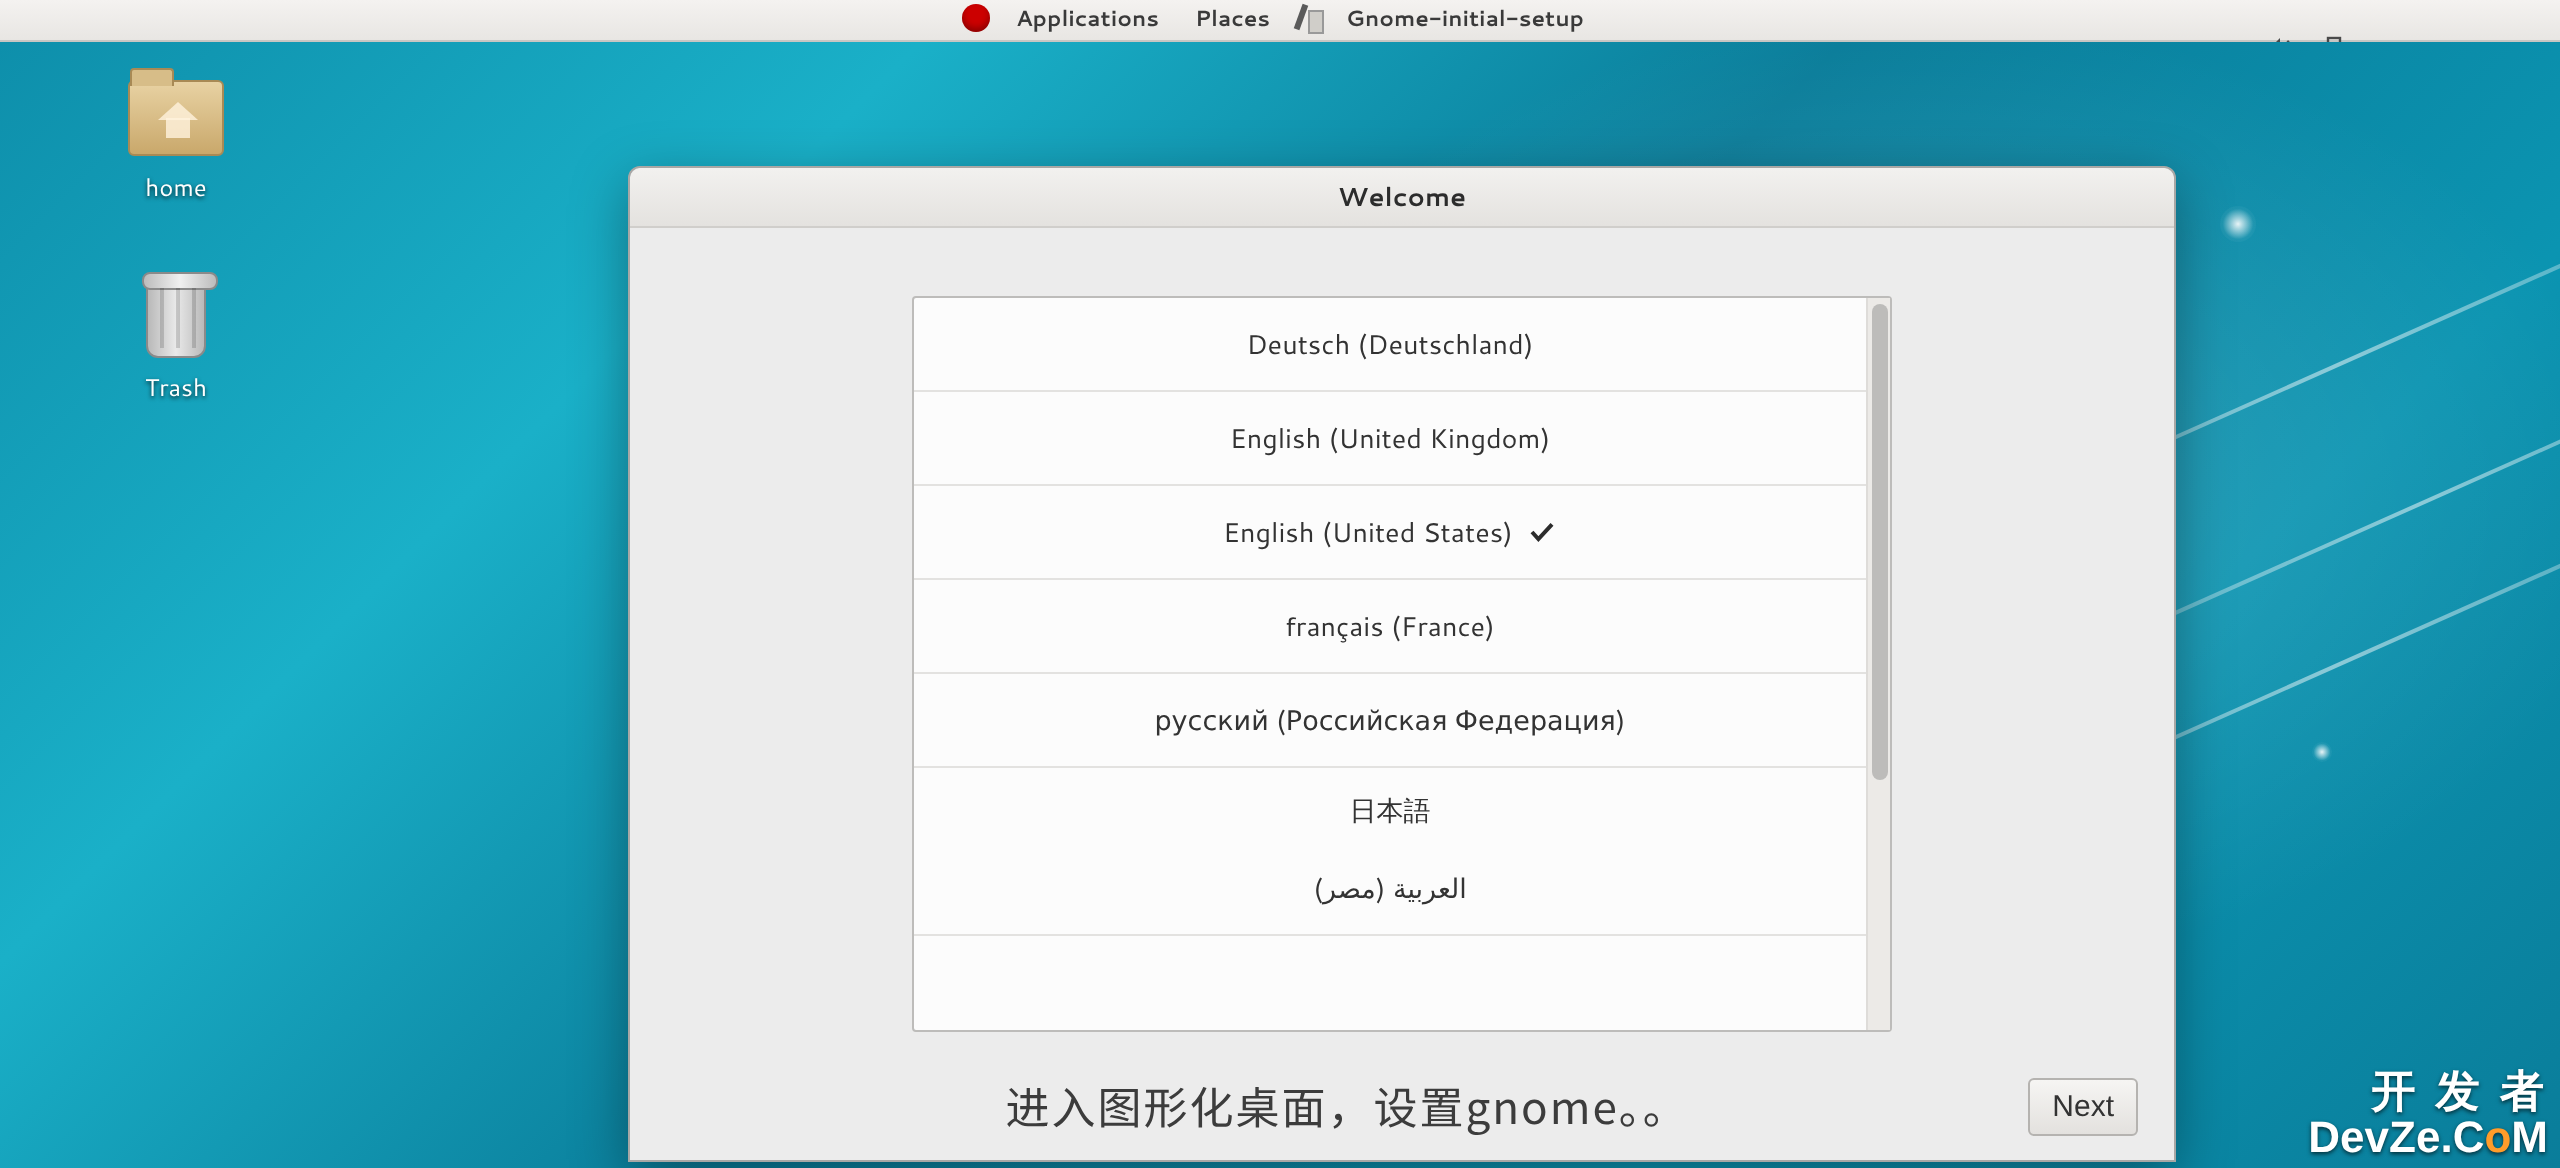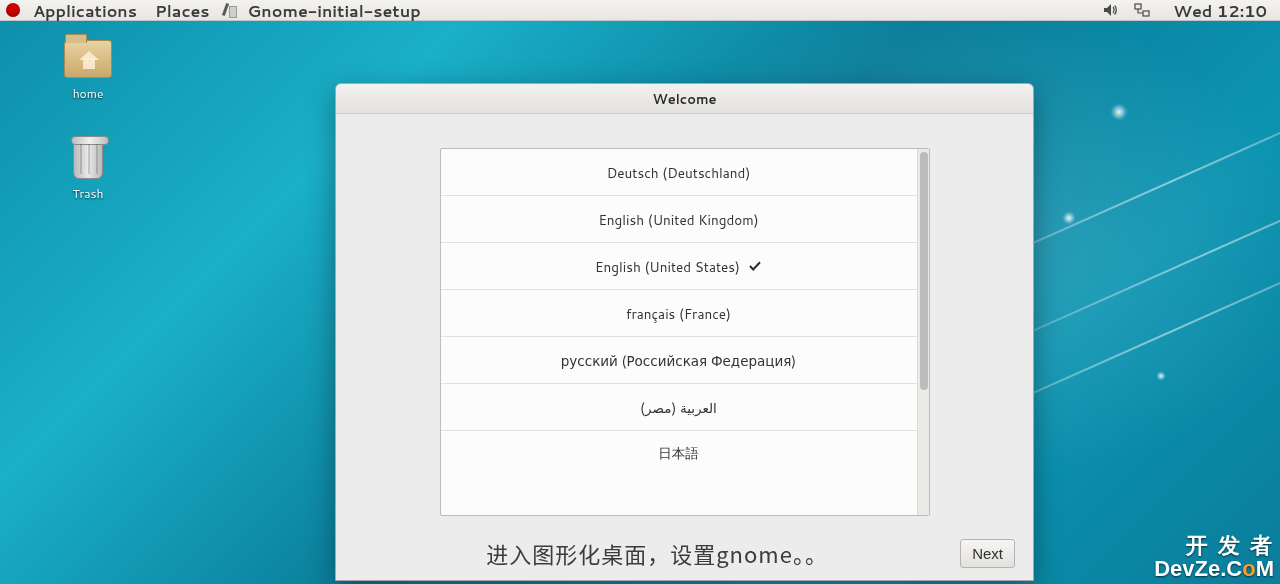--- a/index.html
+++ b/index.html
@@ -11,21 +11,22 @@
   position: relative;
 }
 .topbar {
   height: 21px;
   background: linear-gradient(to bottom, #f4f2f0, #e8e6e3);
   border-bottom: 1px solid #c8c6c3;
   display: flex; align-items: center;
   padding: 0 6px;
   color: #3a3a3a;
   font-weight: bold;
-  font-size: 16px;
+  font-size: 11px;
+  flex-direction: column;
 }
 .topbar .left { display: flex; align-items: center; gap: 4px; }
 .topbar .right { margin-left: auto; display: flex; align-items: center; gap: 16px; }
 .topbar .menu-item { padding: 1px 7px; cursor: pointer; }
 .redhat-icon {
   width: 14px; height: 14px; border-radius: 50%; background: #cc0000;
   margin-right: 2px;
   box-shadow: inset 0 -2px 3px rgba(0,0,0,.3);
 }
 .app-icon {
@@ -107,26 +108,26 @@
 .trashcan::before {
   content:""; position:absolute; top:-4px; left:-3px; width:36px; height:7px;
   background: linear-gradient(to right, #bcbcbc, #f0f0f0, #bcbcbc);
   border:1px solid #8a8a8a; border-radius:4px;
 }
 .trashcan .stripe { position:absolute; top:4px; bottom:4px; width:2px; background:rgba(0,0,0,.15); }
 .trashcan .stripe.a{ left:6px;} .trashcan .stripe.b{ left:14px;} .trashcan .stripe.c{ left:22px;}
 
 .dialog {
   position:absolute; left:314px; top:62px;
-  width:699px; height:498px;
+  width:774px; height:498px;
   background:#ececec;
   border:1px solid #a8a7a5;
   border-radius:6px 6px 0 0;
   box-shadow: 0 8px 28px rgba(0,0,0,.35);
-  display:flex; flex-direction:column;margin-left:21px;
+  display:flex; flex-direction:column;
 }
 .dialog-title {
   height:30px; display:flex; align-items:center; justify-content:center;
   font-weight:bold; color:#2c2c2c; font-size:13px;
   background: linear-gradient(to bottom, #f2f1ef, #e4e2df);
   border-bottom:1px solid #d0cecb;
   border-radius:6px 6px 0 0;
 }
 .dialog-body {
   flex:1; display:flex; flex-direction:column; align-items:center;
@@ -261,25 +262,25 @@
             <svg class="check" viewBox="0 0 14 14">
                 <path d="M2 7l3.2 3.5L12 3.2" fill="none" stroke="#2c2c2c" stroke-width="2"></path>
               </svg>
           </div>
           <div class="lang-item">
             <span>français (France)</span>
           </div>
           <div class="lang-item">
             <span>русский (Российская Федерация)</span>
           </div>
-          <div class="lang-item">
-            <span>العربية (مصر)</span>
-          </div>
           <div class="lang-item last-vis">
             <span>日本語</span>
+          </div>
+          <div class="lang-item">
+            <span>العربية (مصر)</span>
           </div>
         </div>
         <div class="scrollbar">
           <div class="scroll-thumb"></div>
         </div>
       </div>
     </div>
     <div class="dialog-footer">
       <div class="chinese-note">进入图形化桌面，设置gnome。。</div>
       <button class="next-btn">Next</button>

